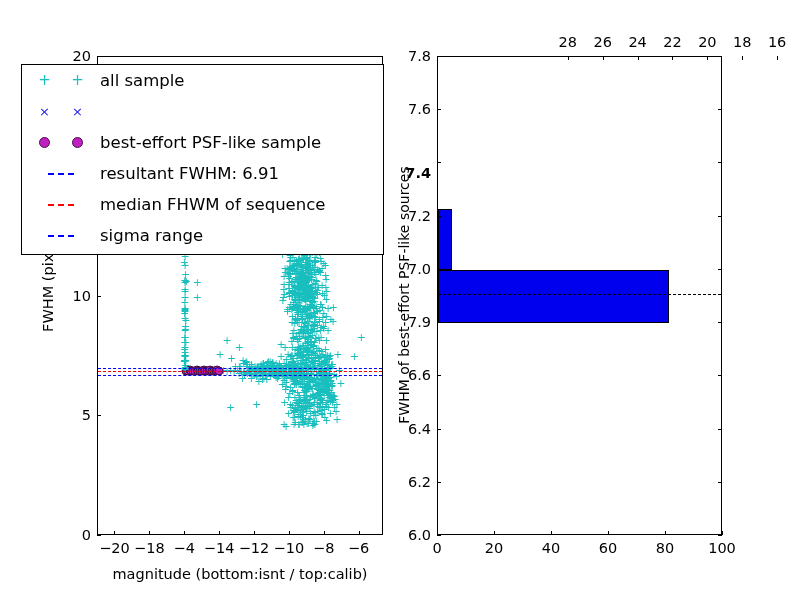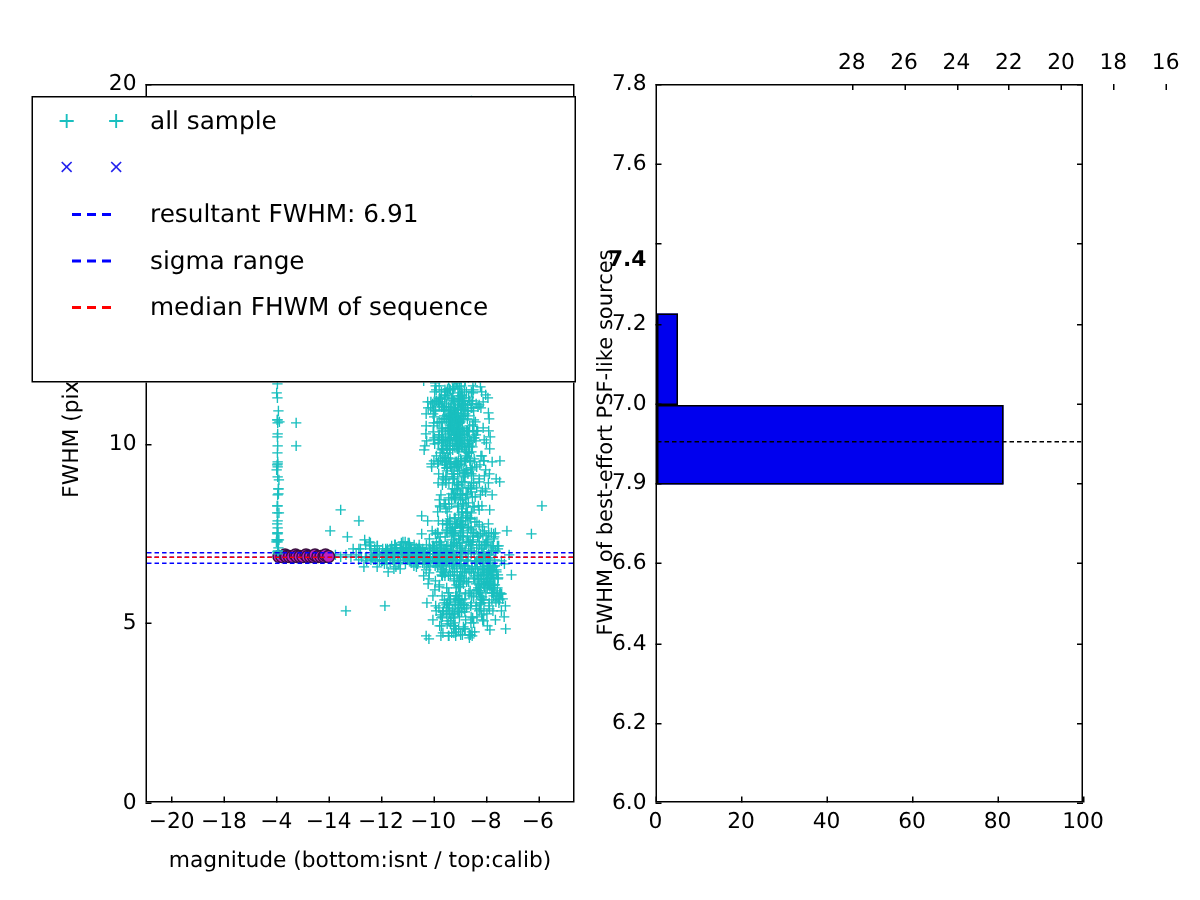--- a/index.html
+++ b/index.html
@@ -1428,35 +1428,42 @@
         <div class="legtxt">all sample</div>
       </div>
       <div class="legrow">
         <div class="legmk">
           <div class="lm-cross">×</div>
           <div class="lm-cross">×</div>
         </div>
       </div>
       <div class="legrow">
         <div class="legmk">
+          <div class="lm-dot"></div>
+          <div class="lm-dot"></div>
+        </div>
+        <div class="legtxt">best-effort PSF-like sample</div>
+      </div>
+      <div class="legrow">
+        <div class="legmk">
           <div class="lm-line" style="border-top-color: rgb(0, 0, 255); border-top-style: dashed;"></div>
         </div>
         <div class="legtxt">resultant FWHM: 6.91</div>
       </div>
       <div class="legrow">
         <div class="legmk">
+          <div class="lm-line" style="border-top-color: rgb(255, 0, 0); border-top-style: dashed;"></div>
+        </div>
+        <div class="legtxt">median FHWM of sequence</div>
+      </div>
+      <div class="legrow">
+        <div class="legmk">
           <div class="lm-line" style="border-top: 2px dashed rgb(0, 0, 255);"></div>
         </div>
         <div class="legtxt">sigma range</div>
-      </div>
-      <div class="legrow">
-        <div class="legmk">
-          <div class="lm-line" style="border-top-color: rgb(255, 0, 0); border-top-style: dashed;"></div>
-        </div>
-        <div class="legtxt">median FHWM of sequence</div>
       </div>
     </div>
 
   <div id="ticks">
       <div class="tick-mark tk-b" style="left: 114.439px; top: 531px;"></div>
       <div class="tick-lbl tick-x" style="left: 114.439px; top: 540px;">−20</div>
       <div class="tick-mark tk-b" style="left: 149.317px; top: 531px;"></div>
       <div class="tick-lbl tick-x" style="left: 149.317px; top: 540px;">−18</div>
       <div class="tick-mark tk-b" style="left: 184.195px; top: 531px;"></div>
       <div class="tick-lbl tick-x" style="left: 184.195px; top: 540px;">−4</div>

